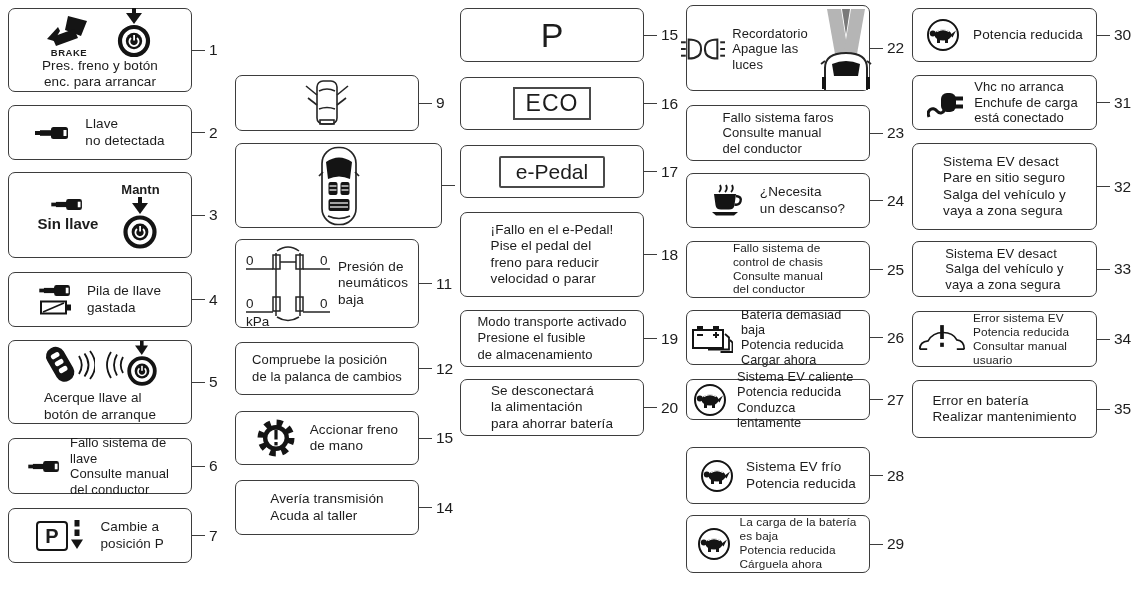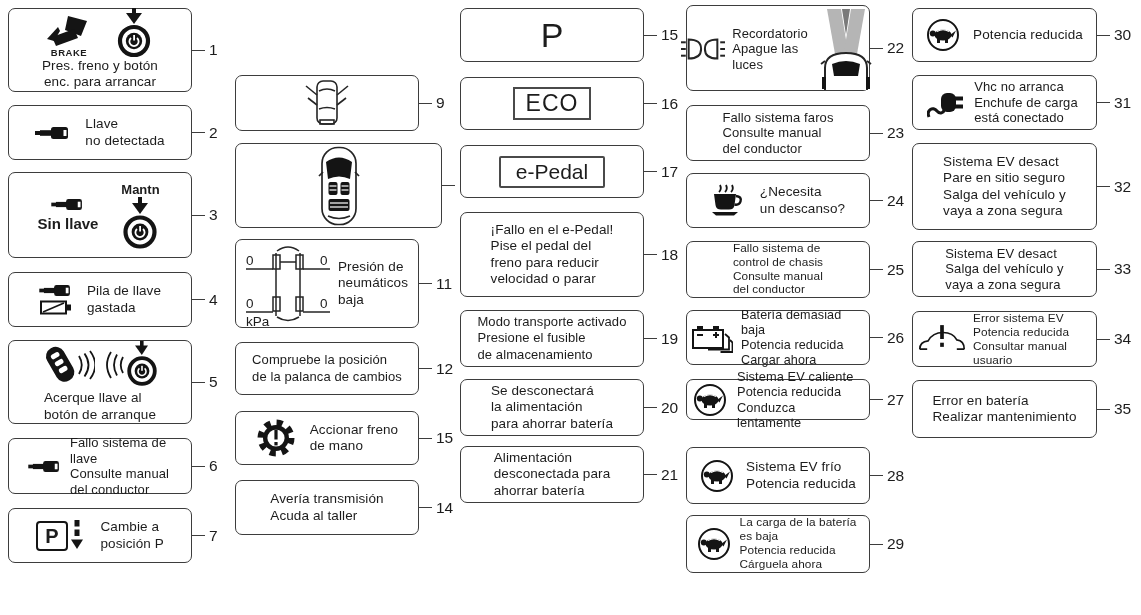--- a/index.html
+++ b/index.html
@@ -381,29 +381,20 @@
   <div class="box center" style="left:460px;top:379px;width:184px;height:57px">
     <div class="txt">Se desconectará
 la alimentación
 para ahorrar batería</div>
     <div class="callout">
         <span class="tick"></span>
         <span class="num">20</span>
       </div>
   </div>
 
-  <div class="box center" style="left:460px;top:446px;width:184px;height:57px">
-    <div class="txt">Alimentación
-desconectada para
-ahorrar batería</div>
-    <div class="callout">
-        <span class="tick"></span>
-        <span class="num">21</span>
-      </div>
-  </div>
 
   <div class="box t13" style="left:686px;top:5px;width:184px;height:86px;gap:7px;padding:2px 5px 0 7px">
     <span>
       <svg width="44" height="26" viewBox="0 0 46 26">
         <g stroke="#252525" stroke-width="2.1" fill="none">
           <path d="M8 3 L8 23 Q21 23 21 13 Q21 3 8 3 Z"></path>
           <path d="M38 3 L38 23 Q25 23 25 13 Q25 3 38 3 Z"></path>
           <line x1="0" y1="6" x2="5" y2="6"></line>
             <line x1="0" y1="13" x2="5" y2="13"></line>
             <line x1="0" y1="20" x2="5" y2="20"></line>

